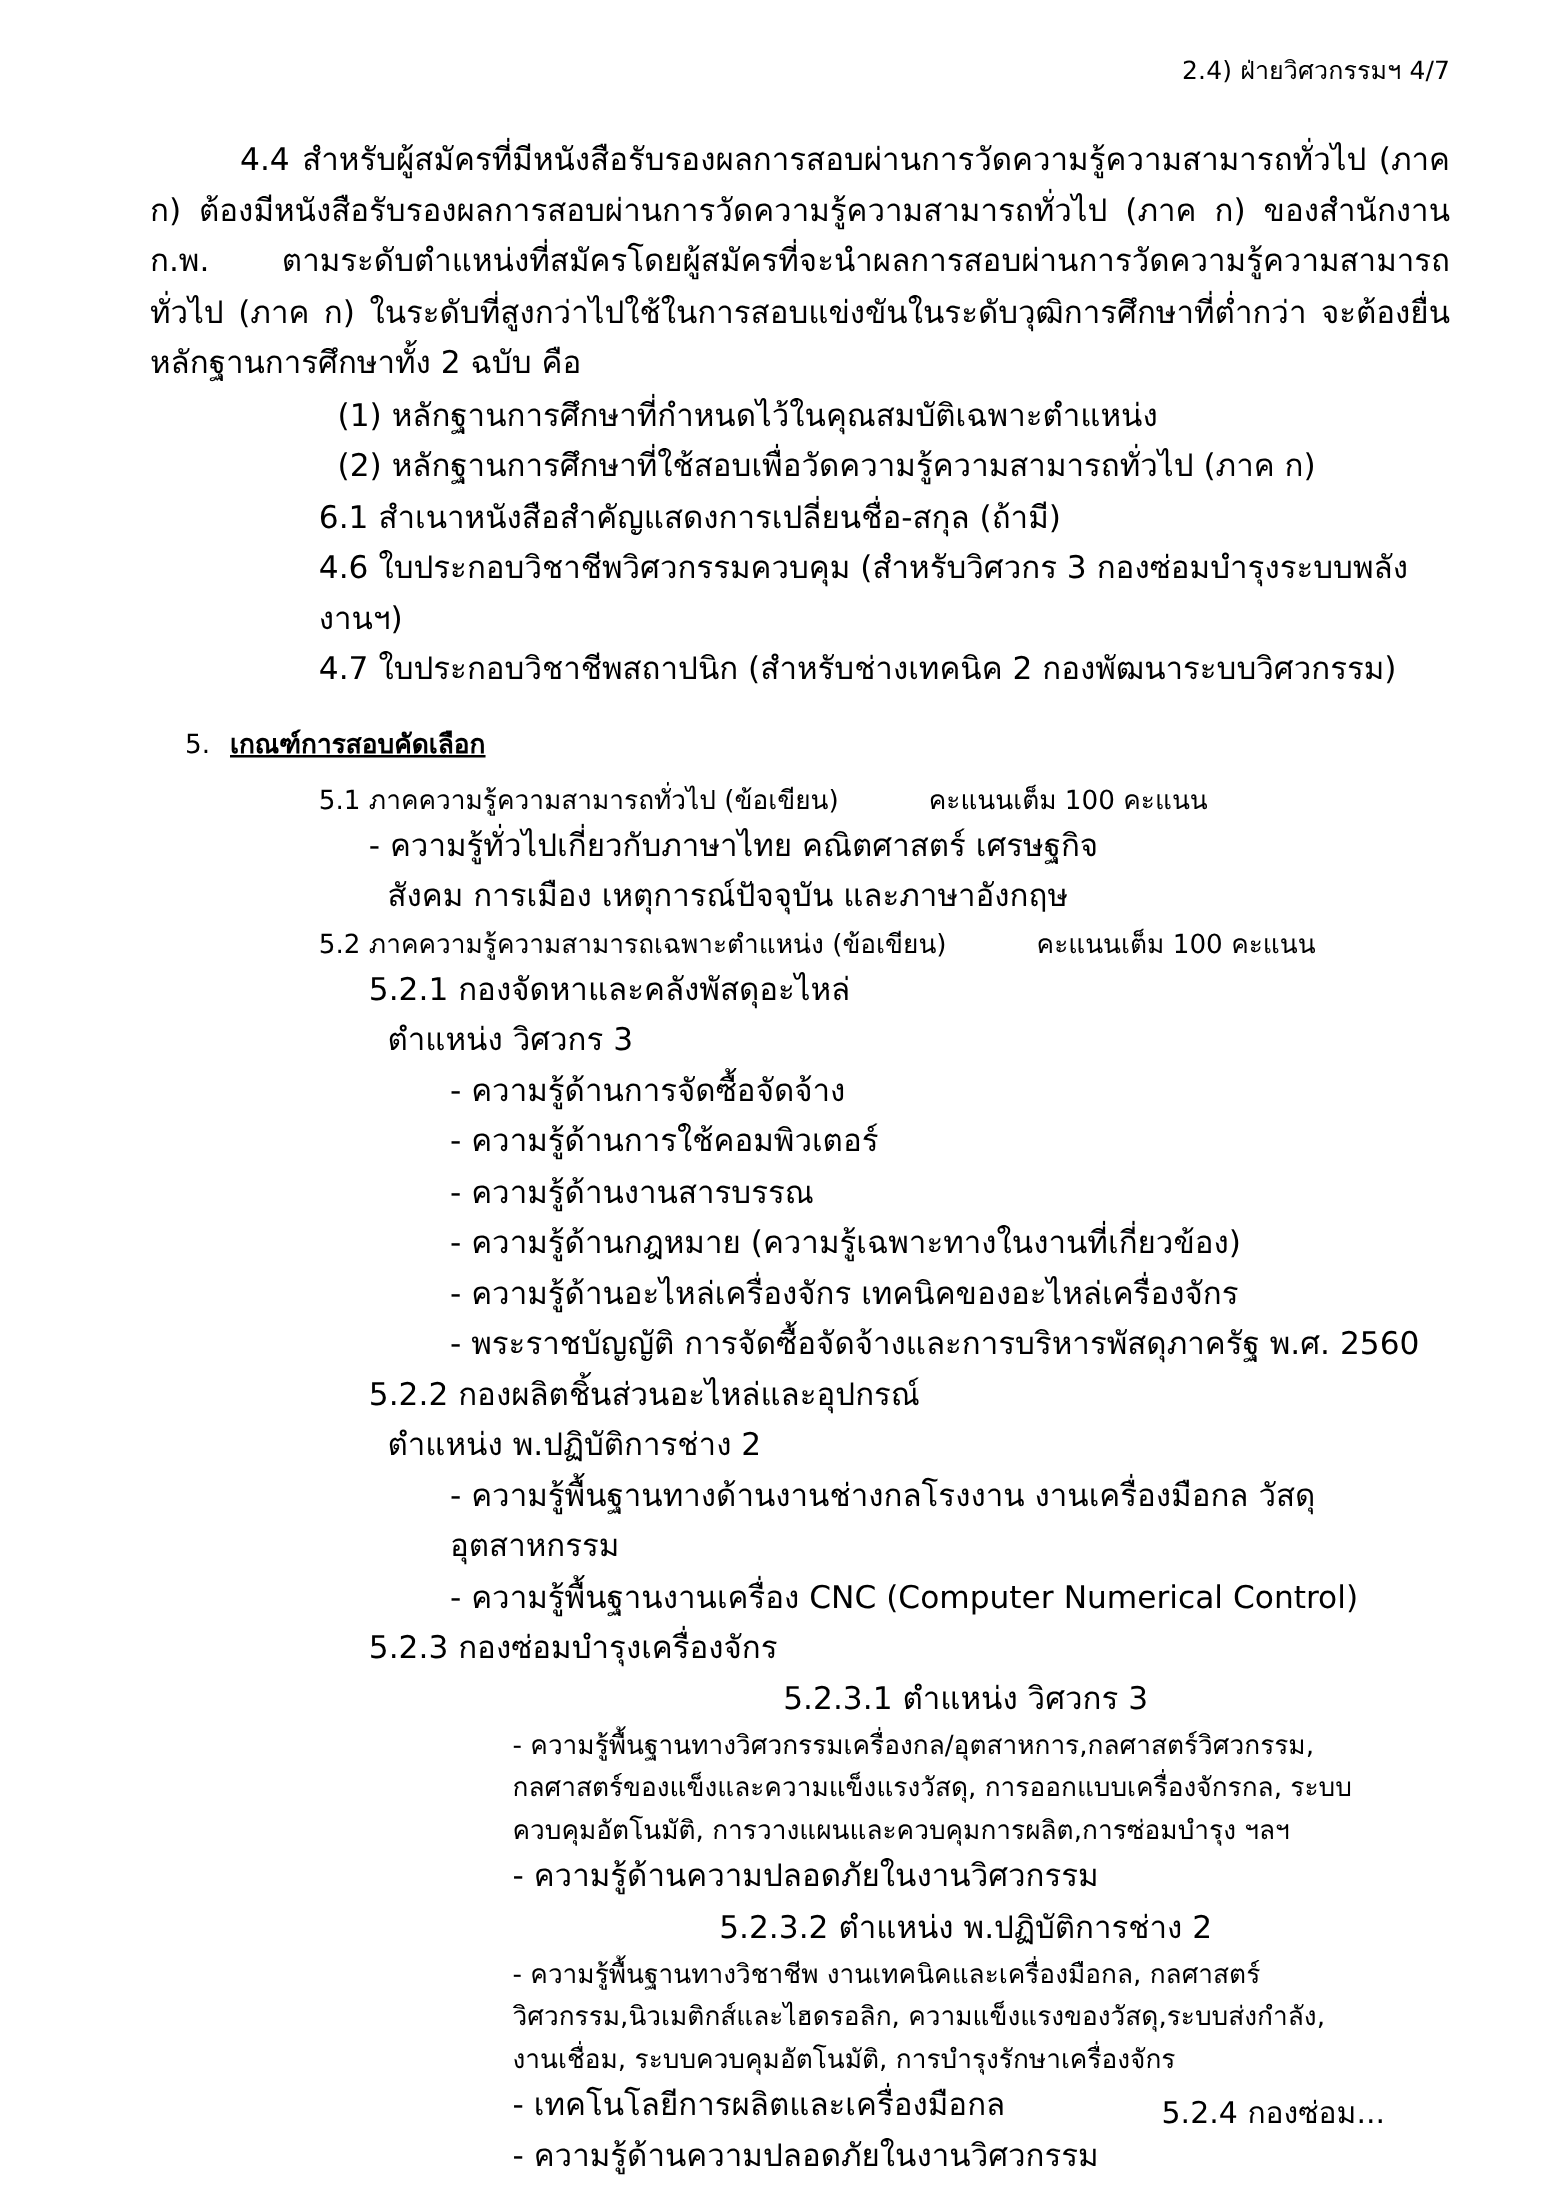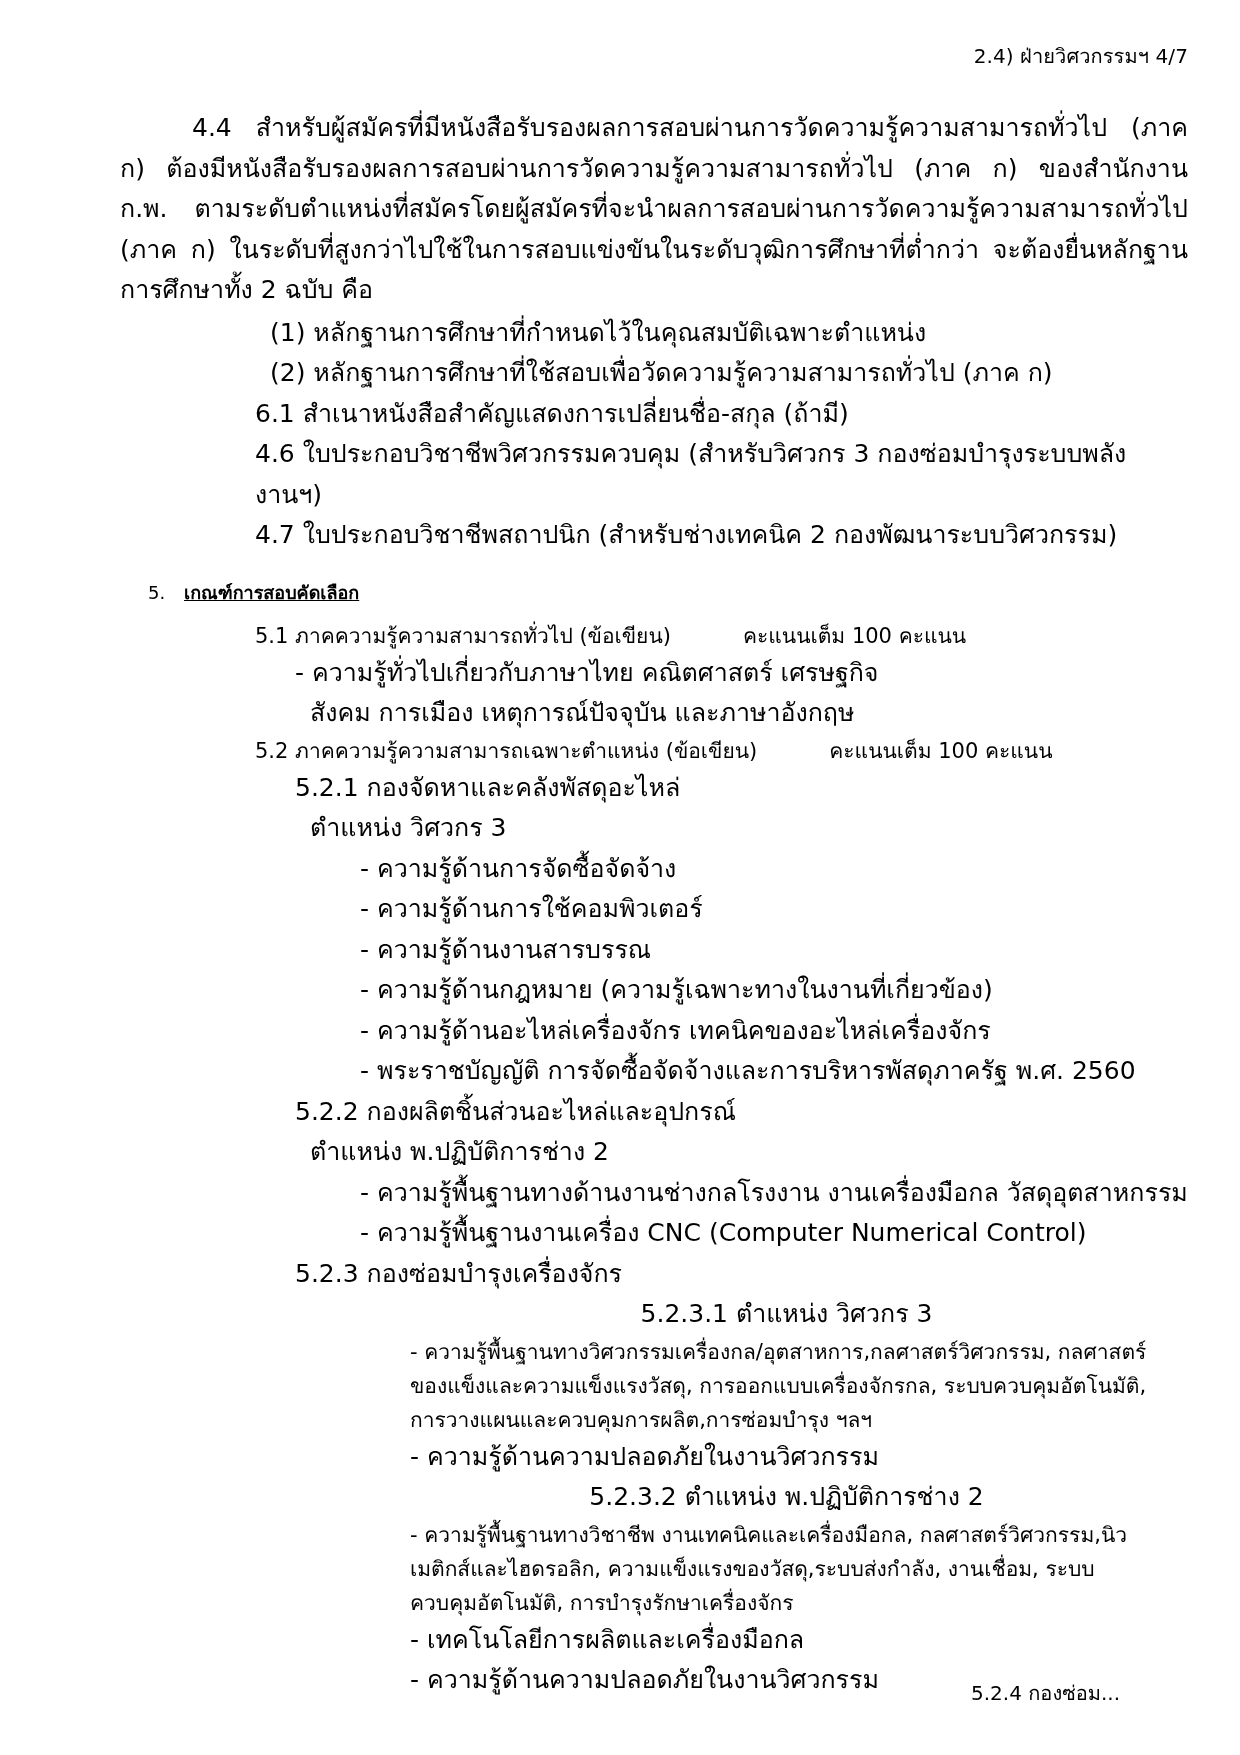--- a/index.html
+++ b/index.html
@@ -9,21 +9,21 @@
   }
   body {
     font-family: "DejaVu Sans", "Liberation Sans", sans-serif;
     color: #000000;
   }
   .page {
     position: relative;
     width: 1240px;
     height: 1755px;
     box-sizing: border-box;
-    padding: 40px 52px 40px 120px;
+    padding: 40px 80px 40px 120px;
     background: #ffffff;
     overflow: hidden;
   }
   .header-line {
     text-align: right;
     font-size: 20px;
     margin: 0 0 36px 0;
     letter-spacing: 0.1px;
   }
   p, div.line {
@@ -44,42 +44,42 @@
   .ind-3  { padding-left: 135px; }
   .ind-4  { padding-left: 175px; }
   .ind-5  { padding-left: 190px; }
   .ind-6  { padding-left: 240px; }
   .ind-7  { padding-left: 265px; text-align: center; }
   .ind-9  { padding-left: 290px; }
   .section-head {
     margin-top: 22px;
     margin-bottom: 12px;
     padding-left: 28px;
-    font-size: 18px;
+    font-size: 21px;
   }
   .section-head .num {
     display: inline-block;
     width: 36px;
   }
   .section-head .title {
     text-decoration: underline;
     font-weight: 600;
   }
   .score-row {
     display: flex;
     font-size: 21px;
     line-height: 1.62;
   }
   .score-row .label { flex: 0 0 auto; }
   .score-row .score { margin-left: 72px; }
   .footer {
     position: absolute;
     bottom: 46px;
-    right: 120px;
-    font-size: 20px;
+    right: 132px;
+    font-size: 24px;
   }
   .wrapline {
     font-size: 21px;
     line-height: 1.62;
     white-space: pre-wrap;
   }
 </style>
 </head>
 <body>
 

